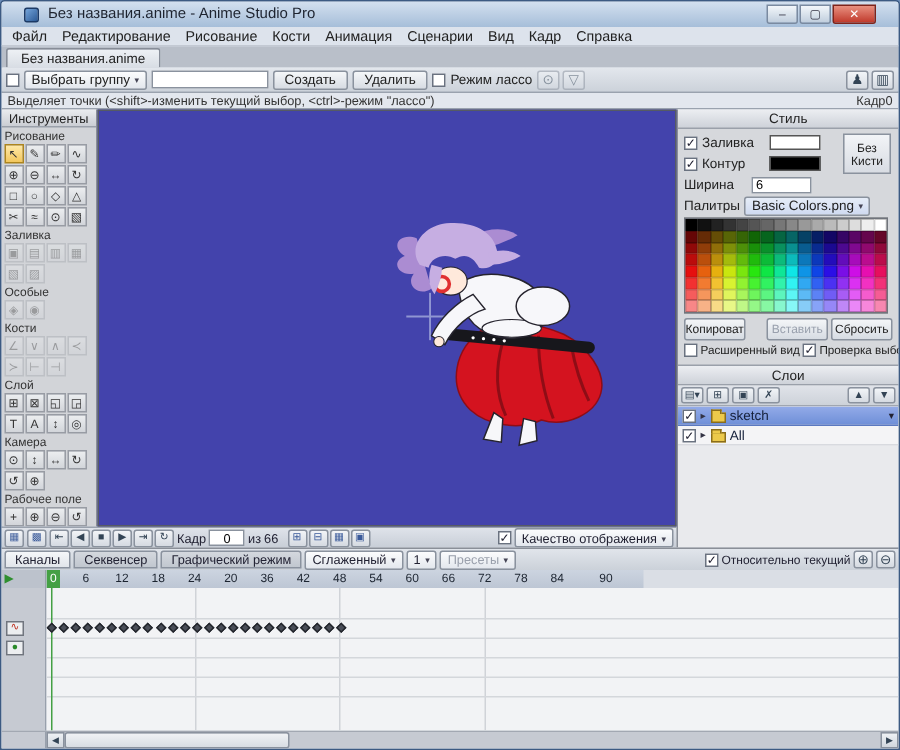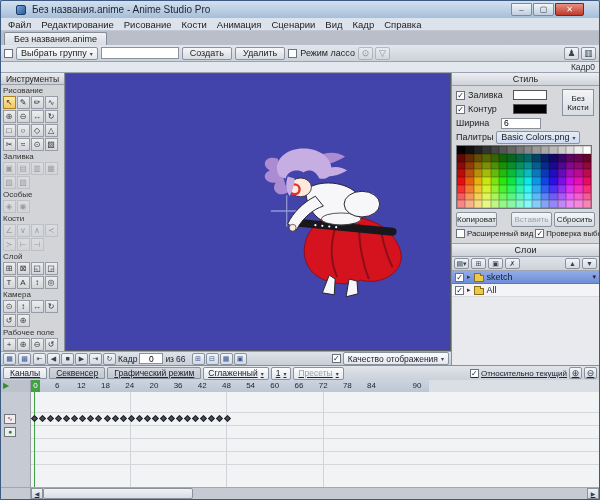--- a/index.html
+++ b/index.html
@@ -70,21 +70,21 @@
   .layers-section{flex:1;display:flex;flex-direction:column;min-height:0;}
   .layers-toolbar{height:14px;flex:none;display:flex;align-items:center;gap:2px;padding:0 2px;background:linear-gradient(#e0e3e9,#cdd2d9);border-bottom:1px solid #a0a6b0;}
   .layer-list{flex:1;background:#e9eaed;overflow:hidden;}
   .layer-row{height:13px;display:flex;align-items:center;gap:3px;padding:0 3px;font-size:9px;background:#f4f4f6;border-bottom:1px solid #d8dadf;color:#15203a;}
   .layer-row.sel{background:linear-gradient(#93abe8,#6f8fd8);border-bottom-color:#5a78c0;}
   .layer-expand{font-size:7px;color:#334;}
   .layer-dd{margin-left:auto;font-size:7px;color:#223;}
   .folder{width:10px;height:7px;flex:none;background:#ecc94b;border:1px solid #8a6d1a;position:relative;margin-top:2px;}
   .folder::before{content:'';position:absolute;top:-3px;left:-1px;width:5px;height:2px;background:#ecc94b;border:1px solid #8a6d1a;border-bottom:none;}
   
-  .tl{height:134px;flex:none;display:flex;flex-direction:column;border-top:1px solid #8a8f98;background:#d4d8de;font-size:8.5px;color:#223;text-decoration:underline;}
+  .tl{height:134px;flex:none;display:flex;flex-direction:column;border-top:1px solid #8a8f98;background:#d4d8de;font-size:8.5px;color:#223;}
   .tl-tabs{height:14px;flex:none;display:flex;align-items:center;gap:2px;padding:0 2px;background:linear-gradient(#e1e5eb,#cbd1d9);}
   .tl-tab{border:1px solid #8a929e;height:12px;padding:0 6px;font-size:8.5px;line-height:10px;background:linear-gradient(#d4d8de,#c1c7cf);border-radius:2px 2px 0 0;white-space:nowrap;}
   .tl-tab.active{background:linear-gradient(#f5f7f9,#e1e5ea);}
   .tl-ruler{height:12px;flex:none;display:flex;}
   .tl-gutter{width:30px;flex:none;background:#bcc2cc;border-right:1px solid #98a0ac;position:relative;}
   .ruler-track{flex:1;position:relative;background:#dadee5;overflow:hidden;}
   .ruler-active{position:absolute;left:0;top:0;bottom:0;width:398px;background:linear-gradient(#ccd4e0,#bdc6d4);}
   .ruler-num{position:absolute;top:1px;transform:translateX(-50%);font-size:8px;color:#1c2430;}
   .playhead{position:absolute;left:0;top:0;width:9px;height:12px;background:var(--playhead_green,#44a044);color:#fff;font-size:8px;text-align:center;line-height:11px;}
   .gutter-play{position:absolute;left:2px;top:1px;font-size:8px;color:#2f8f2f;line-height:10px;}
@@ -150,20 +150,21 @@
         <div class="icon-btn disabled">▽</div>
       </span>
     <div class="spacer"></div>
     <span style="display:inline-flex;gap:2px;">
         <div class="icon-btn">♟</div>
         <div class="icon-btn">▥</div>
       </span>
   </div>
 
   <div class="statusbar">
+    <span>Выделяет точки (&lt;shift&gt;-изменить текущий выбор, &lt;ctrl&gt;-режим "лассо")</span>
     <span class="status-frame">Кадр0</span>
   </div>
 
   <div class="main">
     <div class="left-col">
       <div class="work-row">
 
         <div class="tools">
           <div class="tools-header">Инструменты</div>
           <div>
@@ -554,21 +555,21 @@
           <div class="ruler-num" style="left: 122.9px;">20</div>
           <div class="ruler-num" style="left: 147.08px;">36</div>
           <div class="ruler-num" style="left: 171.26px;">42</div>
           <div class="ruler-num" style="left: 195.44px;">48</div>
           <div class="ruler-num" style="left: 219.62px;">54</div>
           <div class="ruler-num" style="left: 243.8px;">60</div>
           <div class="ruler-num" style="left: 267.98px;">66</div>
           <div class="ruler-num" style="left: 292.16px;">72</div>
           <div class="ruler-num" style="left: 316.34px;">78</div>
           <div class="ruler-num" style="left: 340.52px;">84</div>
-          <div class="ruler-num" style="left: 386px;">90</div>
+          <div class="ruler-num" style="left: 373px;">90</div>
         </div>
     </div>
 
     <div class="tl-tracks">
       <div class="tracks-gutter">
           <div class="gutter-icon" style="top: 22px; color: rgb(192, 48, 32);">∿</div>
           <div class="gutter-icon" style="top: 35px; color: rgb(42, 138, 42);">●</div>
         </div>
       <div class="tracks-area">
           <div class="sec-line" style="left: 98.72px;"></div>

